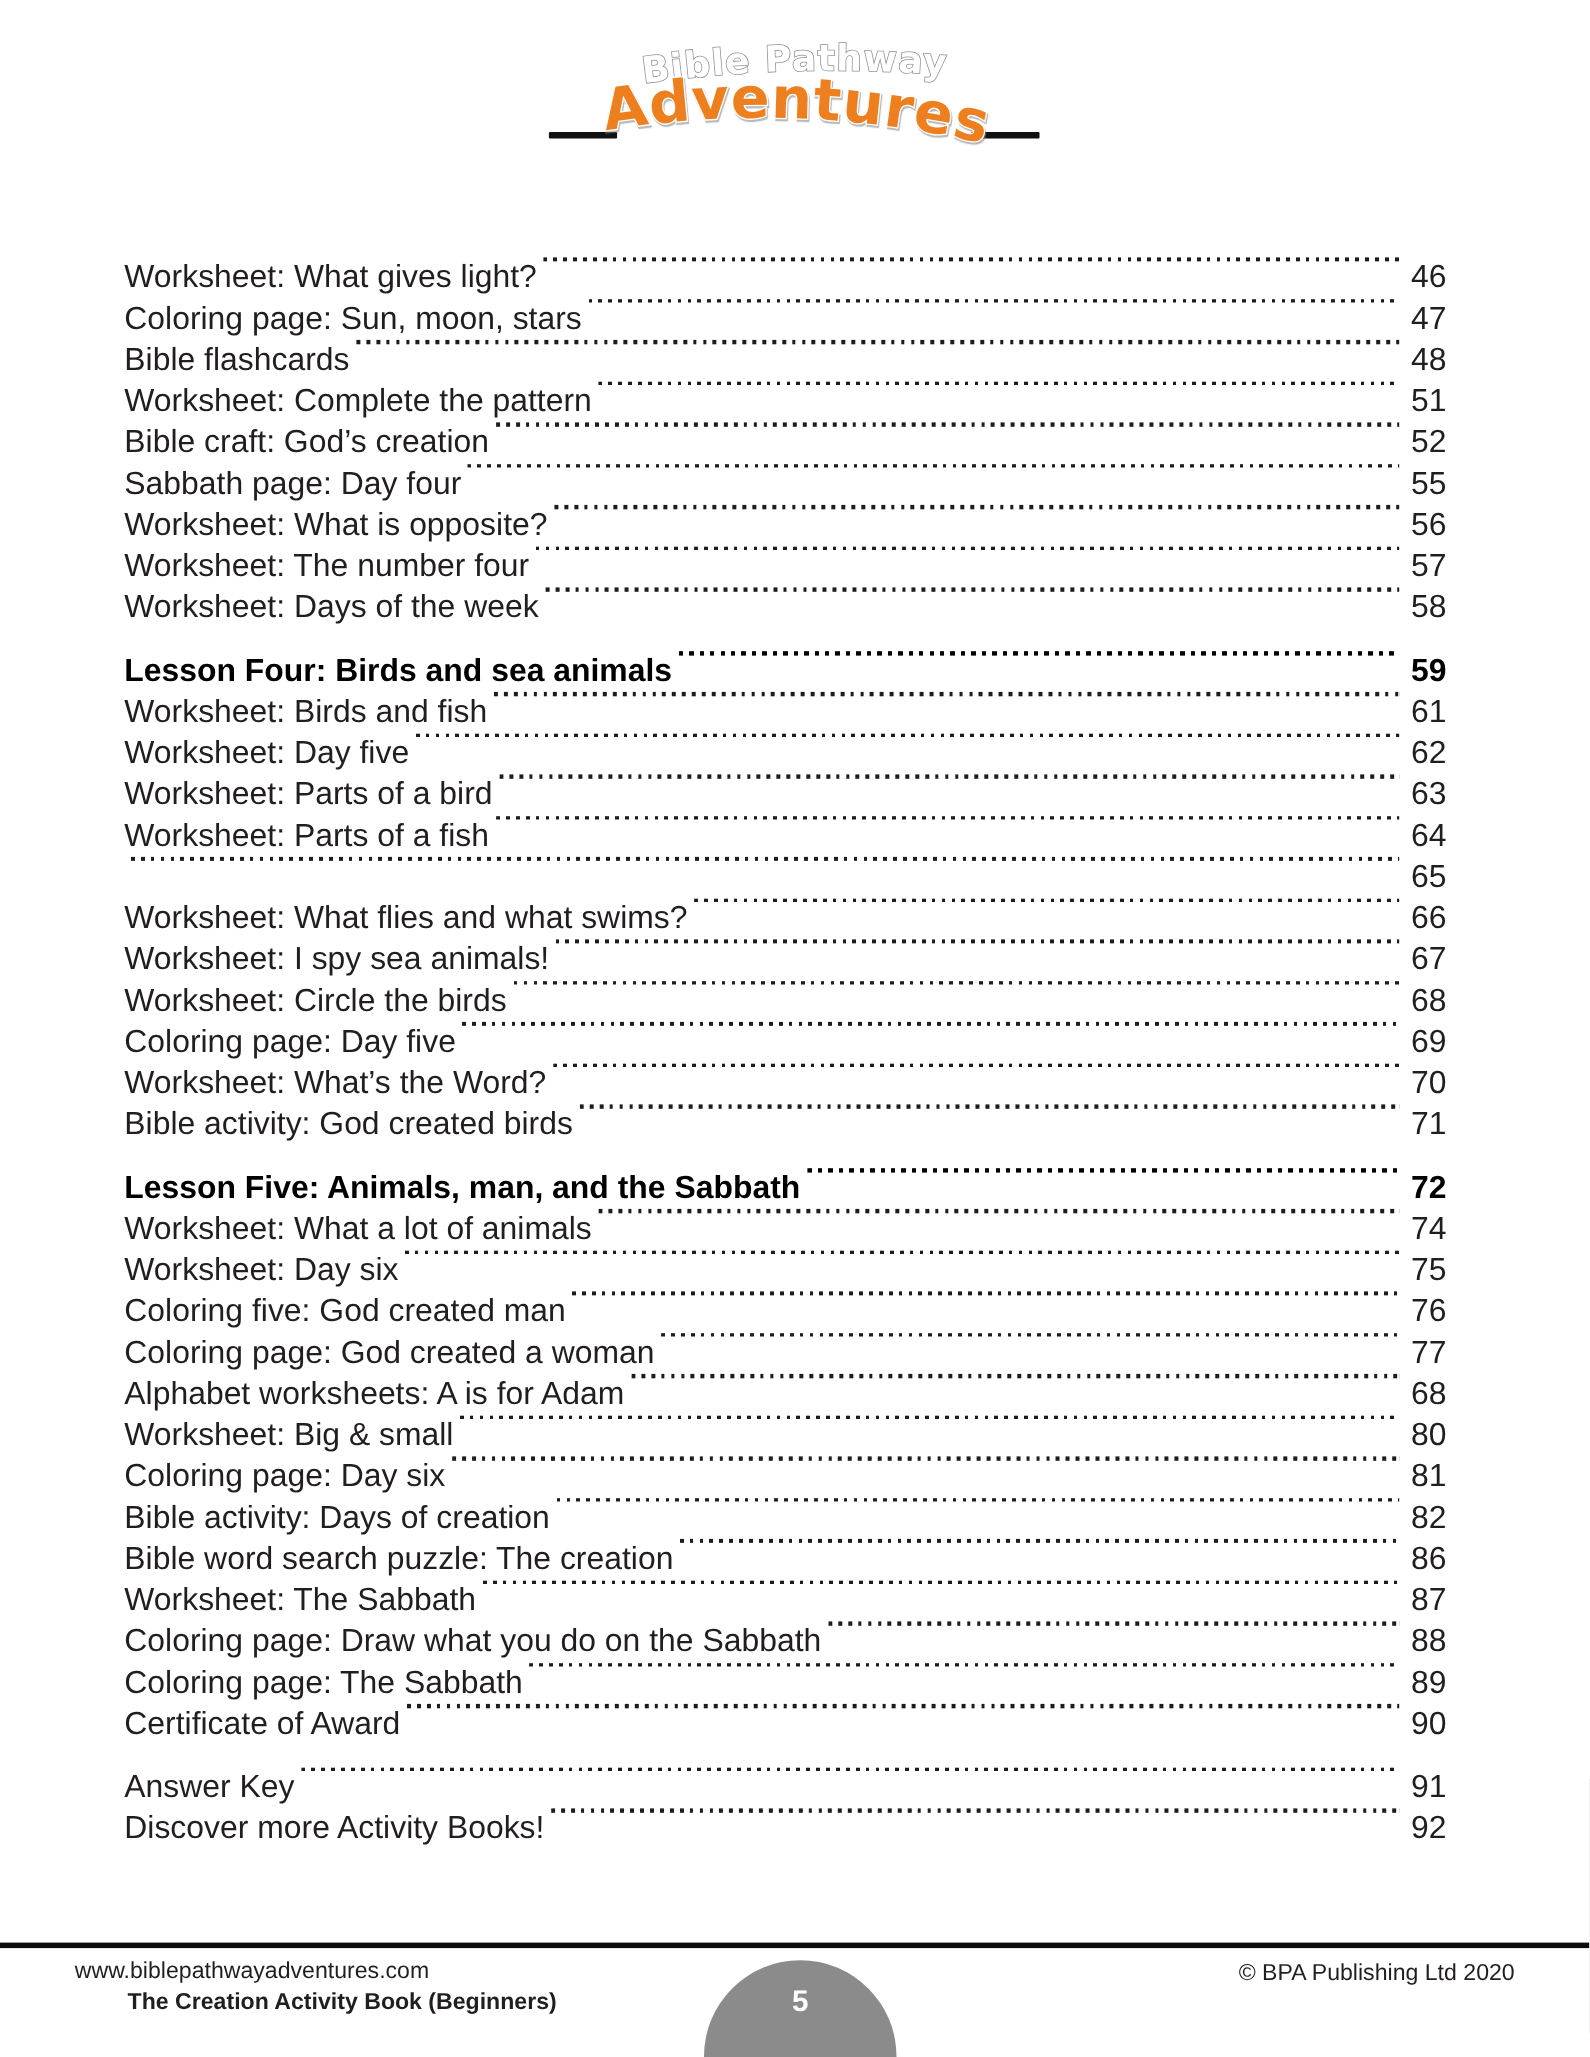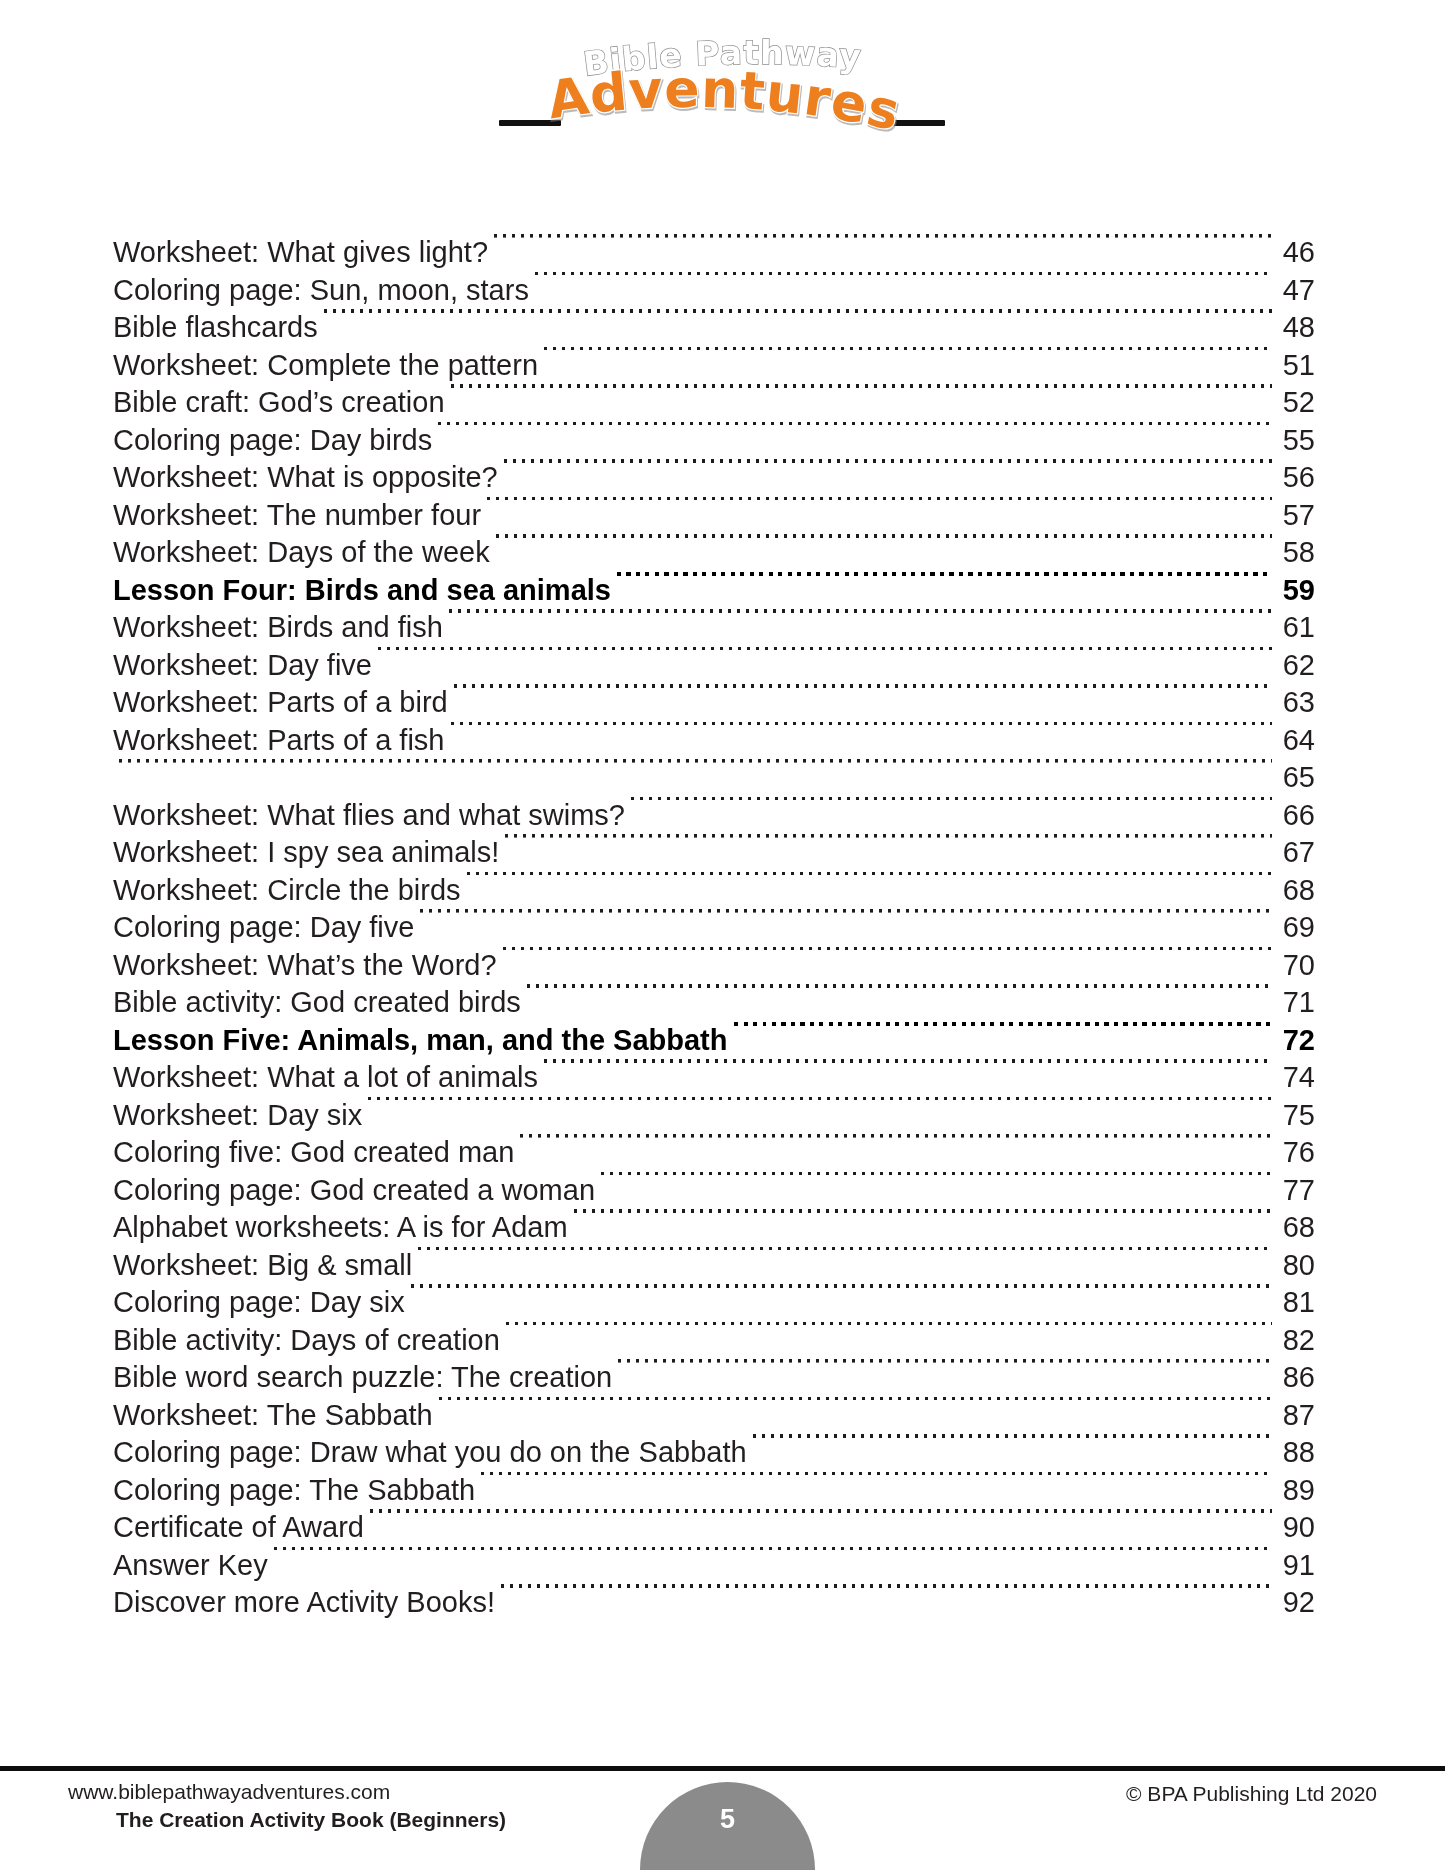--- a/index.html
+++ b/index.html
@@ -22,21 +22,21 @@
   }
   .logo-bottom-text {
     font-family:"DejaVu Sans", sans-serif; font-weight:bold; font-size:52px;
     fill:#ee7f1e; stroke:#ffffff; stroke-width:2.4px; paint-order:stroke;
     filter:drop-shadow(1.5px 2.5px 0 rgba(130,130,130,0.55));
     letter-spacing:1px;
   }
 
   
   .toc { position:absolute; left:113px; top:234px; width:1202px; }
-  .toc-section:not(:first-child) { }
+  .toc-section:not(:first-child) { margin-top:20px; }
   .toc-row {
     display:flex; align-items:flex-end;
     height:37.5px; line-height:37.5px; font-size:29px;
     white-space:nowrap;
   }
   .toc-row .leader {
     flex:1 1 auto; height:3.6px; min-width:20px;
     margin:0 7px 0 6px; align-self:baseline;
     background-image:repeating-linear-gradient(to right, #1c1c1c 0 3.4px, transparent 3.4px 9px);
     background-repeat:repeat-x; background-position:left bottom; background-size:100% 3.6px;
@@ -106,21 +106,21 @@
     <span class="label">Worksheet: Complete the pattern</span>
     <span class="leader"></span>
     <span class="page-num">51</span>
   </div>
         <div class="toc-row">
     <span class="label">Bible craft: God’s creation</span>
     <span class="leader"></span>
     <span class="page-num">52</span>
   </div>
         <div class="toc-row">
-    <span class="label">Coloring page: Day birds</span>
+    <span class="label">Sabbath page: Day four</span>
     <span class="leader"></span>
     <span class="page-num">55</span>
   </div>
         <div class="toc-row">
     <span class="label">Worksheet: What is opposite?</span>
     <span class="leader"></span>
     <span class="page-num">56</span>
   </div>
         <div class="toc-row">
     <span class="label">Worksheet: The number four</span>

